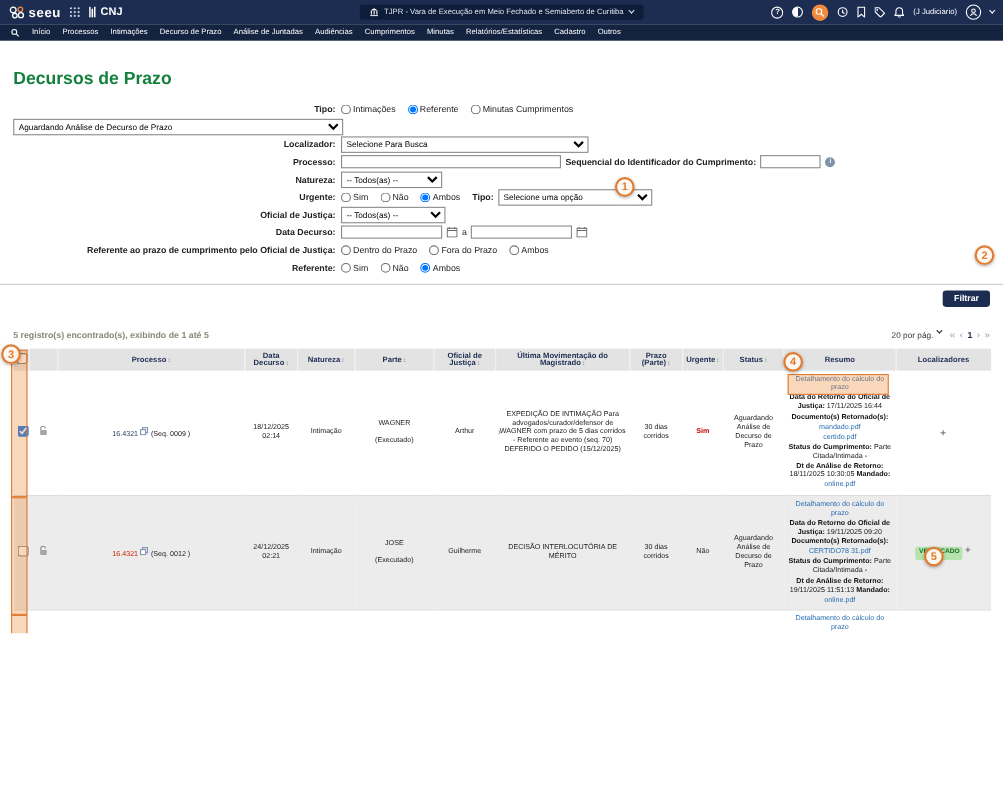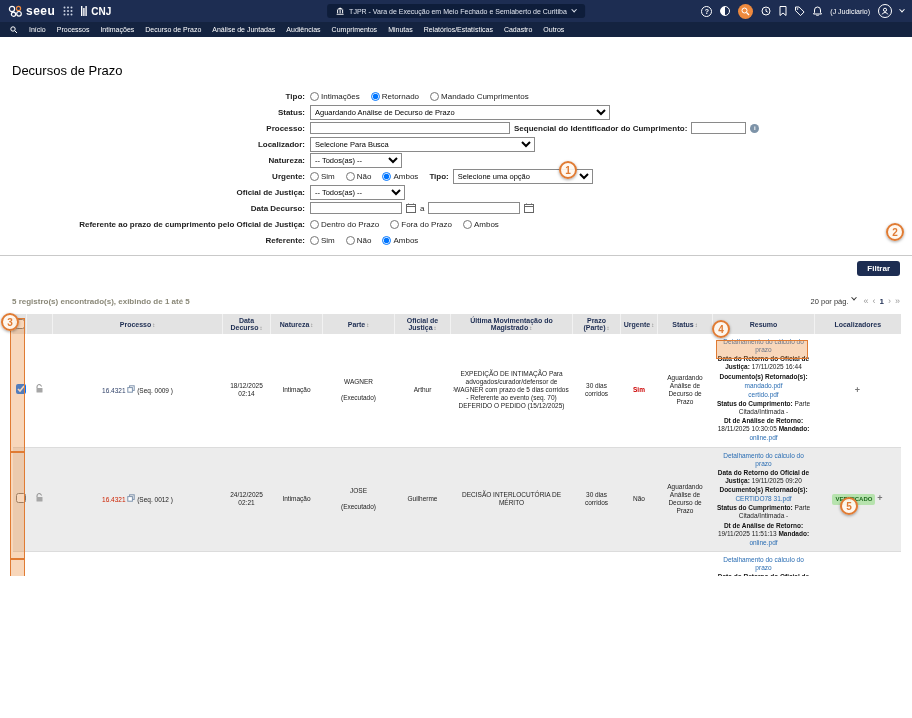--- a/index.html
+++ b/index.html
@@ -20,21 +20,21 @@
   .user-label{font-size:7px;white-space:nowrap}
   .avatar{width:14px;height:14px;border:1px solid #fff;border-radius:50%;display:inline-flex;align-items:center;justify-content:center}
   .chev{display:inline-block;width:4px;height:4px;border-right:1px solid currentColor;border-bottom:1px solid currentColor;transform:rotate(45deg) translate(-1px,-1px)}
 
   
   .menubar{height:15px;background:#142340;display:flex;align-items:center;gap:11px;padding:0 10px}
   .menu-item{color:#fff;font-size:7px;white-space:nowrap;cursor:pointer}
 
   
   .content{padding:0 12px}
-  .page-title{color:#000000;font-size:13px;font-weight:normal;margin:26px 0 10px}
+  .page-title{color:#15803d;font-size:16px;font-weight:bold;margin:26px 0 10px}
 
   .frow{display:flex;align-items:center;min-height:16px;font-size:8px;color:#222}
   .flabel{width:298px;text-align:right;font-weight:bold;padding-right:5px;flex:none}
   .fctrl{display:flex;align-items:center;gap:4px;flex-wrap:nowrap}
   .ropt{display:inline-flex;align-items:center;gap:2px;margin-right:7px}
   input[type=radio]{width:9px;height:9px;margin:0}
   input[type=checkbox]{width:10px;height:10px;margin:0}
   select{font-size:7.5px;height:15px;border:1px solid #8a8a8a;background:#fff;font-family:inherit}
   input[type=text]{font-size:7.5px;height:12px;border:1px solid #8a8a8a;padding:0 2px;font-family:inherit}
   .inline-bold{font-weight:bold}
@@ -205,47 +205,46 @@
     <div>
       <div class="frow">
         <span class="flabel">Tipo:</span>
         <span class="fctrl">
           <label class="ropt">
               <input type="radio" name="tipo" style="">
               <span>Intimações</span>
             </label>
           <label class="ropt">
               <input type="radio" name="tipo" checked="" style="">
-              <span>Retornado</span>
+              <span>Referente</span>
             </label>
           <label class="ropt">
               <input type="radio" name="tipo" style="">
-              <span>Mandado Cumprimentos</span>
-            </label>
-        </span>
-      </div>
-      <div class="frow">
-        <span class="flabel">Status:</span>
+              <span>Minutas Cumprimentos</span>
+            </label>
+        </span>
+      </div>
+      <div class="frow">
         <span class="fctrl">
           <select style="width:300px"><option>Aguardando Análise de Decurso de Prazo</option></select>
+        </span>
+      </div>
+      <div class="frow">
+        <span class="flabel">Localizador:</span>
+        <span class="fctrl">
+          <select style="width:225px"><option>Selecione Para Busca</option></select>
         </span>
       </div>
       <div class="frow">
         <span class="flabel">Processo:</span>
         <span class="fctrl">
           <input type="text" style="width: 200px;">
           <span class="inline-bold">Sequencial do Identificador do Cumprimento:</span>
           <input type="text" style="width: 55px;">
           <span class="info-ic">i</span>
-        </span>
-      </div>
-      <div class="frow">
-        <span class="flabel">Localizador:</span>
-        <span class="fctrl">
-          <select style="width:225px"><option>Selecione Para Busca</option></select>
         </span>
       </div>
       <div class="frow">
         <span class="flabel">Natureza:</span>
         <span class="fctrl">
           <select style="width:92px"><option>-- Todos(as) --</option></select>
         </span>
       </div>
       <div class="frow">
         <span class="flabel">Urgente:</span>

